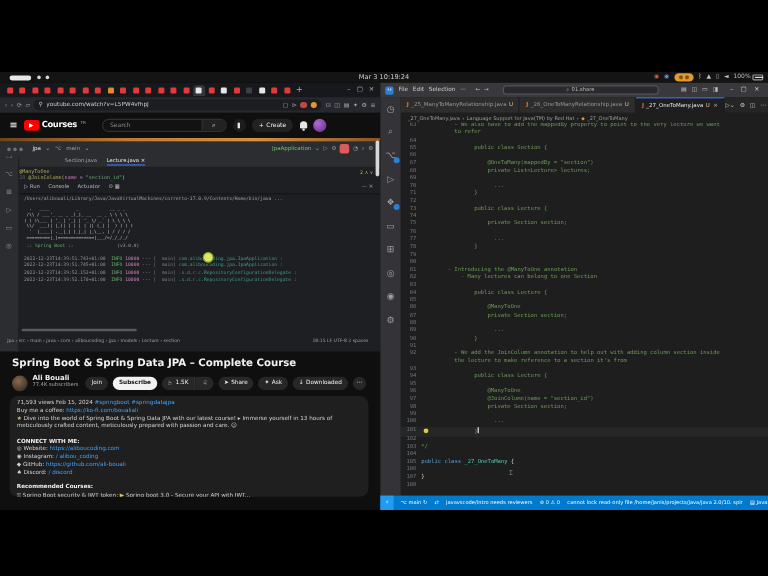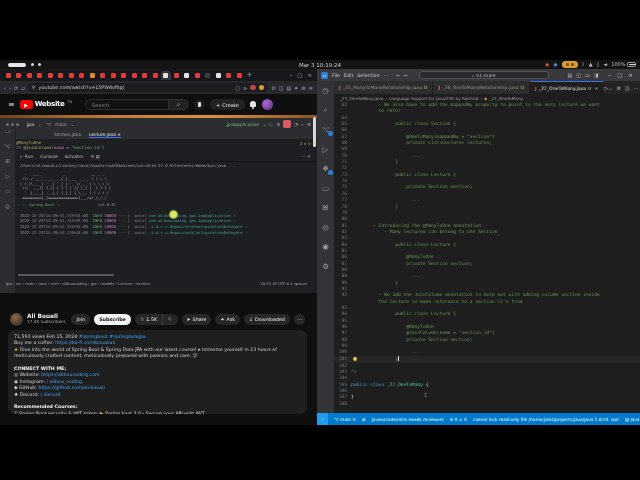--- a/index.html
+++ b/index.html
@@ -326,21 +326,21 @@
       <span class="ubicon">▤</span>
       <span class="ubicon">✦</span>
       <span class="ubicon">⚙</span>
       <span class="ubicon">≡</span>
     </div>
 
     <div id="ytheader">
       <span class="burger">≡</span>
       <span class="ytlogo">
         <span class="play">▶</span>
-        <span class="word">Website</span>
+        <span class="word">Courses</span>
         <sup>TR</sup>
       </span>
       <div id="ytsearch">
         <span class="ph">Search</span>
         <span class="sbtn">⌕</span>
       </div>
       <span class="miccirc">
           <i></i>
         </span>
       <span id="ytcreate">
@@ -414,20 +414,21 @@
         <div id="logs"><div><span class="lg-ts">2022-12-23T14:39:51.743+01:00</span><span class="lg-info">  INFO </span><span class="lg-pid">10000</span><span class="lg-dim"> --- [  main] </span><span class="lg-logger">com.aliboucoding.jpa.JpaApplication</span><span class="lg-dim"> : </span></div><div><span class="lg-ts">2022-12-23T14:39:51.745+01:00</span><span class="lg-info">  INFO </span><span class="lg-pid">10000</span><span class="lg-dim"> --- [  main] </span><span class="lg-logger">com.aliboucoding.jpa.JpaApplication</span><span class="lg-dim"> : </span></div><div><span class="lg-ts">2022-12-23T14:39:52.152+01:00</span><span class="lg-info">  INFO </span><span class="lg-pid">10000</span><span class="lg-dim"> --- [  main] </span><span class="lg-logger">.s.d.r.c.RepositoryConfigurationDelegate</span><span class="lg-dim"> : </span></div><div><span class="lg-ts">2022-12-23T14:39:52.170+01:00</span><span class="lg-info">  INFO </span><span class="lg-pid">10000</span><span class="lg-dim"> --- [  main] </span><span class="lg-logger">.s.d.r.c.RepositoryConfigurationDelegate</span><span class="lg-dim"> : </span></div></div>
       </div>
       <div id="cursor-dot"></div>
       <div id="vid-hscroll"></div>
       <div id="vid-bread">
         <span id="vb-items">jpa  ›  src  ›  main  ›  java  ›  com  ›  aliboucoding  ›  jpa  ›  models  ›  Lecture  ›  section</span>
         <span class="right">18:15   LF   UTF-8   2 spaces</span>
       </div>
     </div>
 
+    <div id="yttitle">Spring Boot &amp; Spring Data JPA – Complete Course</div>
 
     <div id="ytchannel">
       <span class="ch-avatar"></span>
       <span class="ch-meta">
         <span class="ch-name">Ali Bouali</span>
         <span class="ch-subs">77.4K subscribers</span>
       </span>
       <span class="ytpill">Join</span>
       <span class="ytpill sub">Subscribe</span>
       <span class="likewrap">

